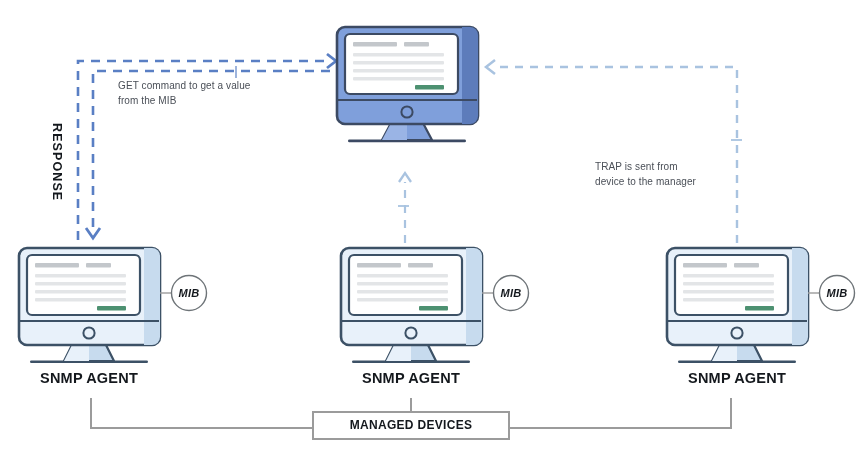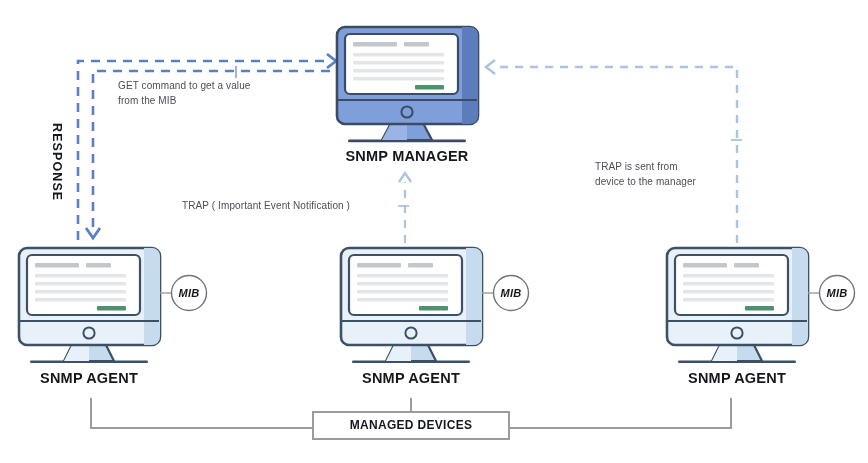--- a/index.html
+++ b/index.html
@@ -200,39 +200,37 @@
       <rect x="683" y="298" width="91" height="3.4" rx="1" fill="#e3e5e7"></rect>
       <rect x="745" y="306" width="29" height="4.6" rx="1" fill="#4d9171"></rect>
       <circle cx="737" cy="333" r="5.6" fill="none" stroke="#3c5166" stroke-width="2"></circle>
       <line x1="808" y1="293" x2="820" y2="293" stroke="#9b9b9b" stroke-width="1.4"></line>
       <circle cx="837" cy="293" r="17.5" fill="#ffffff" stroke="#6e7478" stroke-width="1.4"></circle>
     </g>
 
     <rect x="313" y="412" width="196" height="27" fill="#ffffff" stroke="#9b9b9b" stroke-width="2"></rect>
   </svg>
 
-  <div class="dev-title" style="left:277px; top:148px; width:260px;">SNMP MANAGER</div>
 
   <div class="dev-title" style="left:-41px; top:370px; width:260px;">SNMP AGENT</div>
 
   <div class="dev-title" style="left:281px; top:370px; width:260px;">SNMP AGENT</div>
 
   <div class="dev-title" style="left:607px; top:370px; width:260px;">SNMP AGENT</div>
 
   <div class="mib-label" style="left:169px; top:287px; width:40px;">MIB</div>
 
   <div class="mib-label" style="left:491px; top:287px; width:40px;">MIB</div>
 
   <div class="mib-label" style="left:817px; top:287px; width:40px;">MIB</div>
 
   <div class="managed-label" style="left:313px; top:418px; width:196px;">MANAGED DEVICES</div>
 
   <div class="txt" style="left:118px; top:79px; width:200px;">GET command to get a value
 from the MIB</div>
 
   <div class="response-label" style="left:64px; top:123px;">RESPONSE</div>
 
-  <div class="txt" style="left:182px; top:199px; width:230px;">TRAP ( Important Event Notification )</div>
 
   <div class="txt" style="left:595px; top:120px; width:150px;margin-top:40px;">TRAP is sent from
 device to the manager</div>
 
 </div>
 
 </body></html>

